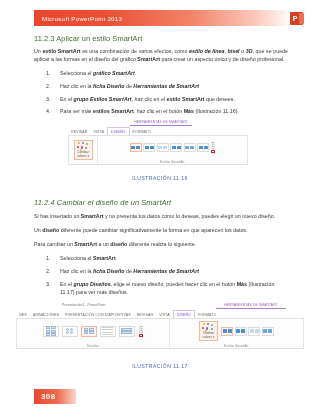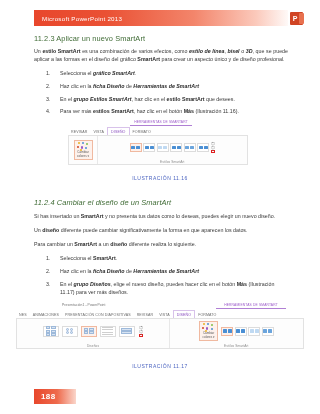--- a/index.html
+++ b/index.html
@@ -162,21 +162,21 @@
 
   <div class="header">
     <div class="header-title">Microsoft PowerPoint 2013</div>
   </div>
   <div class="pp-logo">
     <div class="pp-logo-inner">
       <span class="pp-letter">P</span>
     </div>
   </div>
 
-  <div class="h2" style="top:34px;">11.2.3 Aplicar un nuevo SmartArt</div>
+  <div class="h2" style="top:34px;">11.2.3 Aplicar un estilo SmartArt</div>
 
   <div class="para" style="top:47px;">
     Un <b>estilo SmartArt</b> es una combinación de varios efectos, como <b><i>estilo de línea</i></b>, <b><i>bisel</i></b> o <b><i>3D</i></b>, que se puede aplicar a las formas en el diseño del gráfico <b>SmartArt</b> para crear un aspecto único y de diseño profesional.
   </div>
 
   <div class="olist" style="top:69px;">
     <div class="oli">
       <span class="num">1.</span>
       Selecciona el <b><i>gráfico SmartArt</i></b>.
     </div>
@@ -396,16 +396,16 @@
           </div>
         </div>
         <div class="group-label">Estilos SmartArt</div>
       </div>
     </div>
   </div>
 
   <div class="caption" style="top:363px;">ILUSTRACIÓN 11.17</div>
 
   <div class="pagenum">
-    <span>188</span>
+    <span>308</span>
   </div>
 
 </div>
 
 </body></html>

